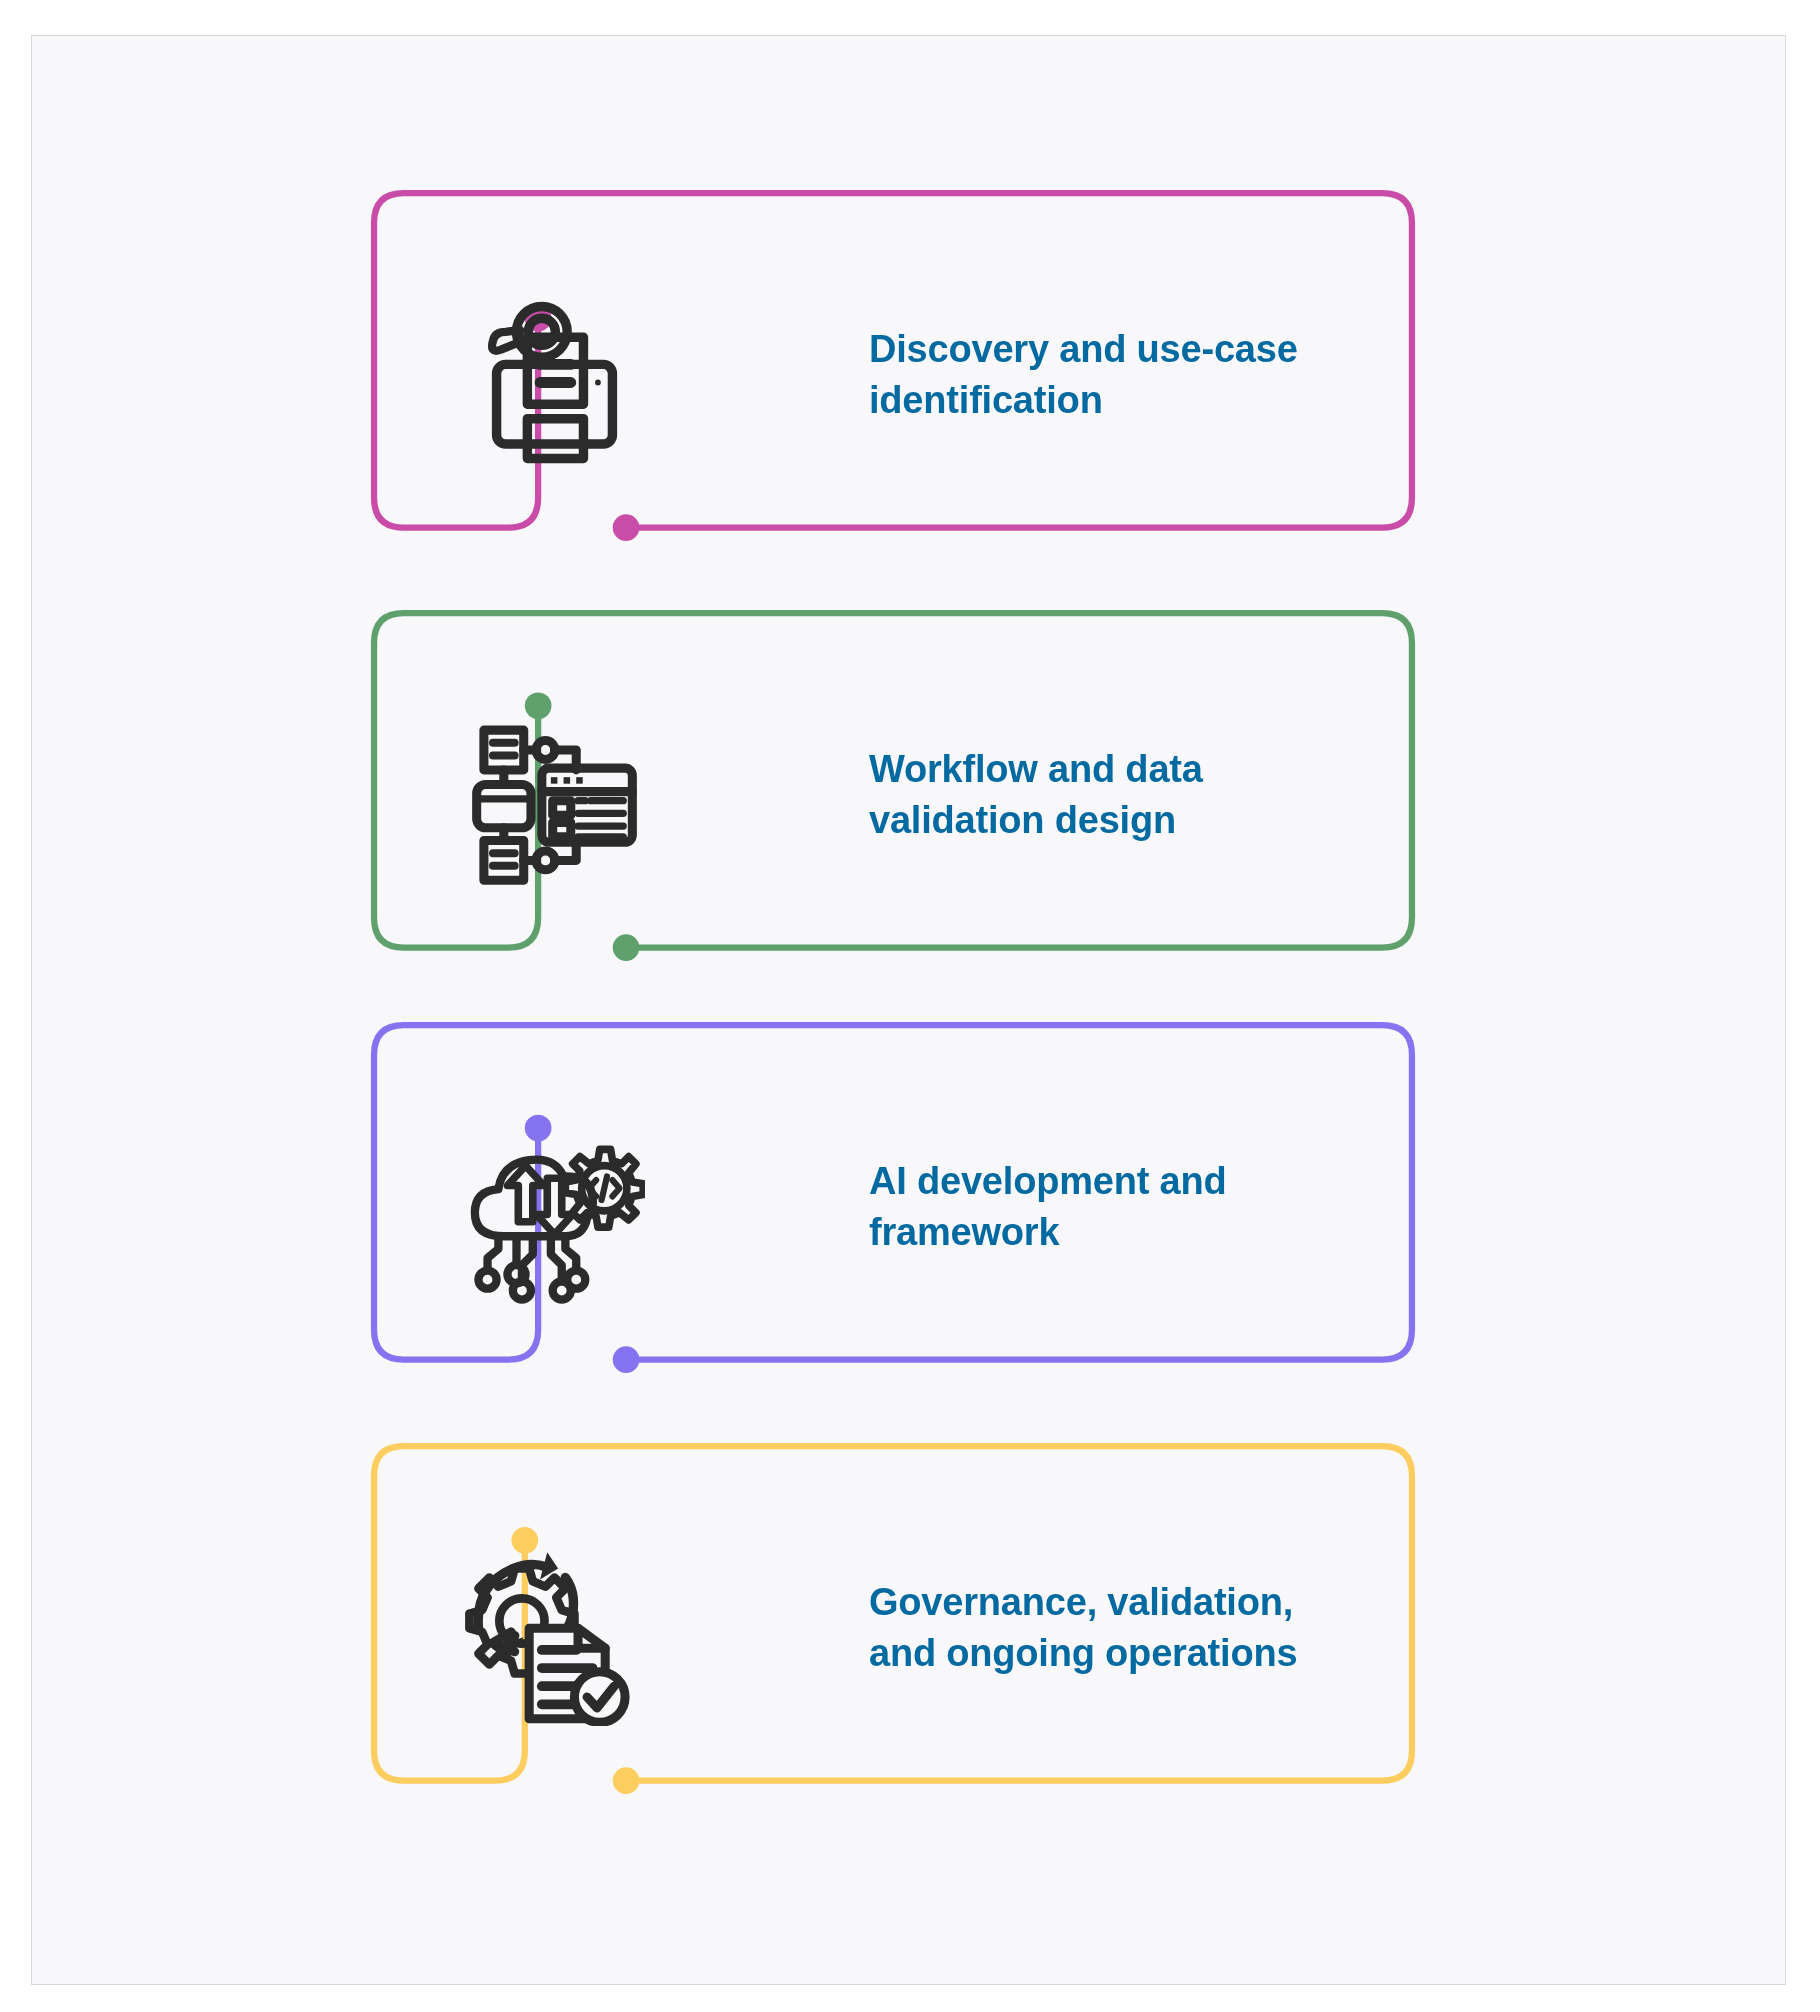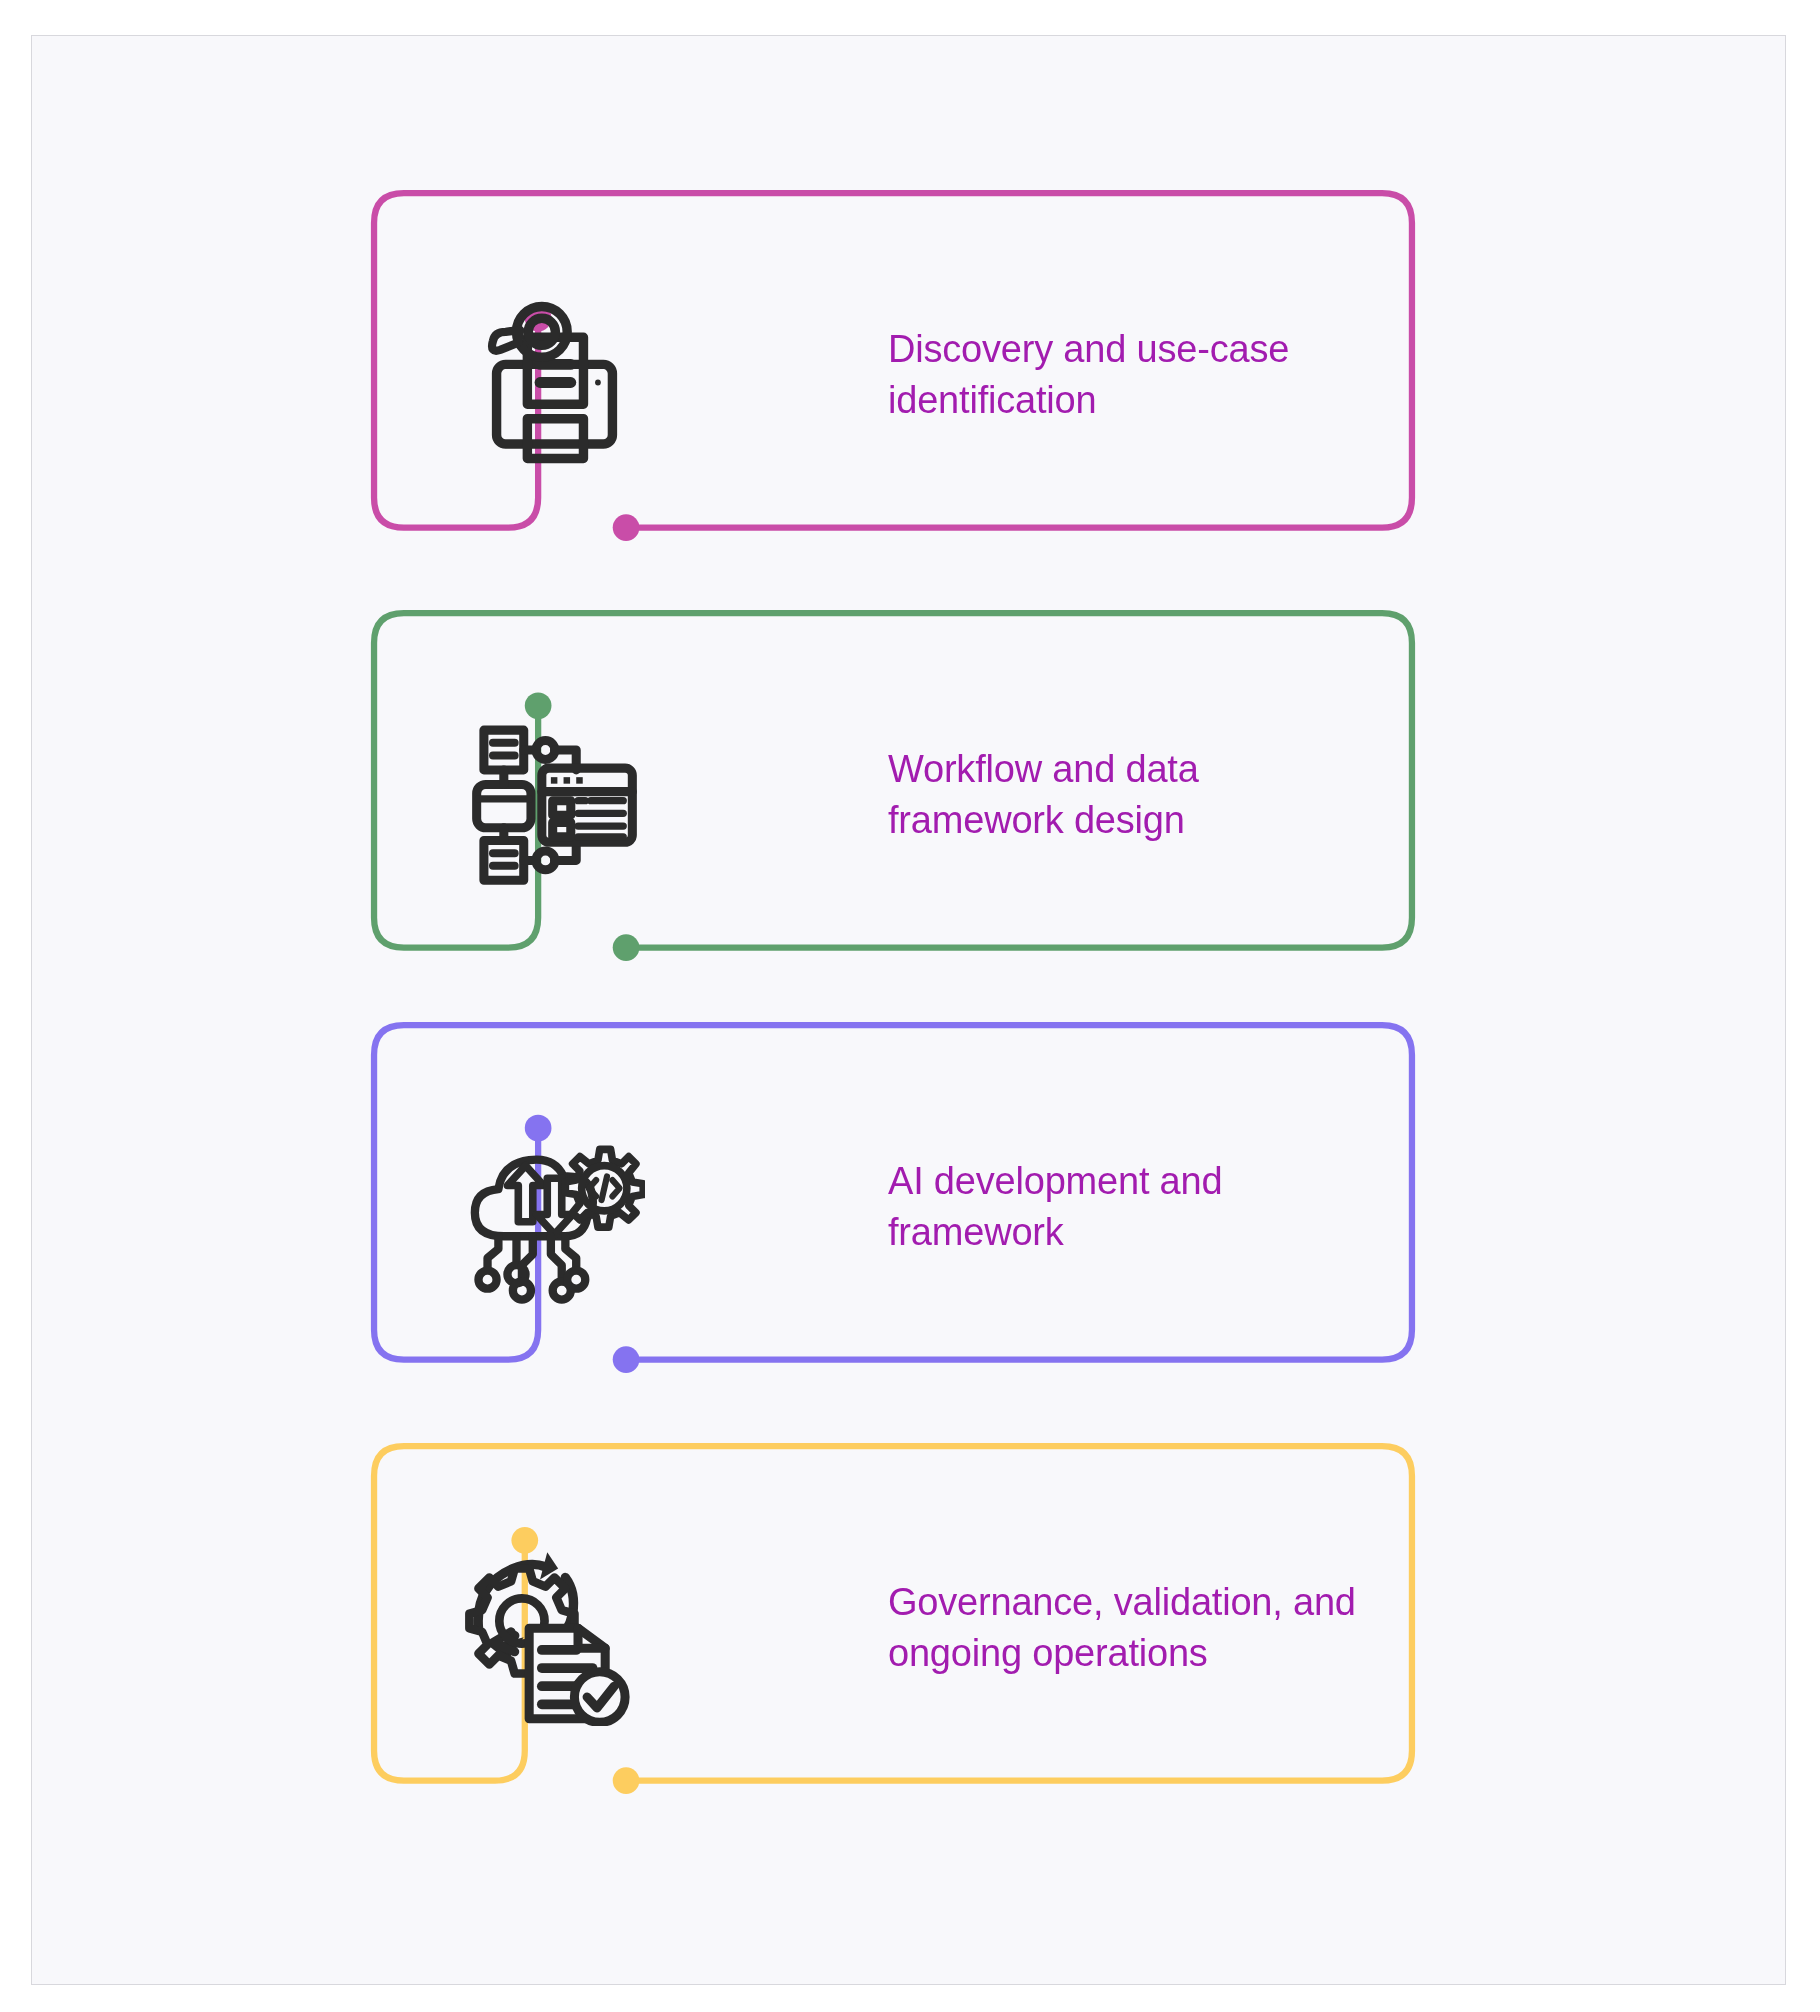--- a/index.html
+++ b/index.html
@@ -48,24 +48,23 @@
     left: 499px;
     top: 0;
     width: 487px;
     height: 369px;
     display: flex;
     align-items: center;
   }
   .label span {
     font-size: 38px;
     line-height: 1.32;
-    color: #a21caf;
+    color: #0369a1;
     letter-spacing: -0.2px;
-    font-weight: 400;
-    margin-left: 19px;
+    font-weight: 700;
   }
 </style>
 </head>
 <body>
 
 <div id="frame">
 
   <div class="card" id="card-0">
     <svg class="lines" viewBox="0 0 1330 470">
 
@@ -127,21 +126,21 @@
           <rect x="49" y="61" width="10" height="8"></rect>
           <line x1="63" y1="49" x2="67" y2="49" stroke-width="4"></line>
           <line x1="70" y1="49" x2="88" y2="49" stroke-width="4"></line>
           <line x1="63" y1="56" x2="88" y2="56" stroke-width="4"></line>
           <line x1="63" y1="63" x2="88" y2="63" stroke-width="4"></line>
           <line x1="63" y1="69" x2="88" y2="69" stroke-width="4"></line>
         </g>
       </svg>
     </div>
     <div class="label">
-      <span>Workflow and data framework design</span>
+      <span>Workflow and data validation design</span>
     </div>
   </div>
 
   <div class="card" id="card-2">
     <svg class="lines" viewBox="0 0 1330 470">
       <path d="M 213 135 L 213 392 Q 213 430 175 430 L 42 430 Q 4 430 4 392 L 4 42 Q 4 4 42 4 L 1288 4 Q 1326 4 1326 42 L 1326 392 Q 1326 430 1288 430 L 325 430" fill="none" stroke="#8573f0" stroke-width="8" stroke-linecap="round"></path>
       <circle cx="213" cy="135" r="17" fill="#8573f0"></circle>
       <circle cx="325" cy="430" r="17" fill="#8573f0"></circle>
     </svg>
     <div class="icon-wrap">

